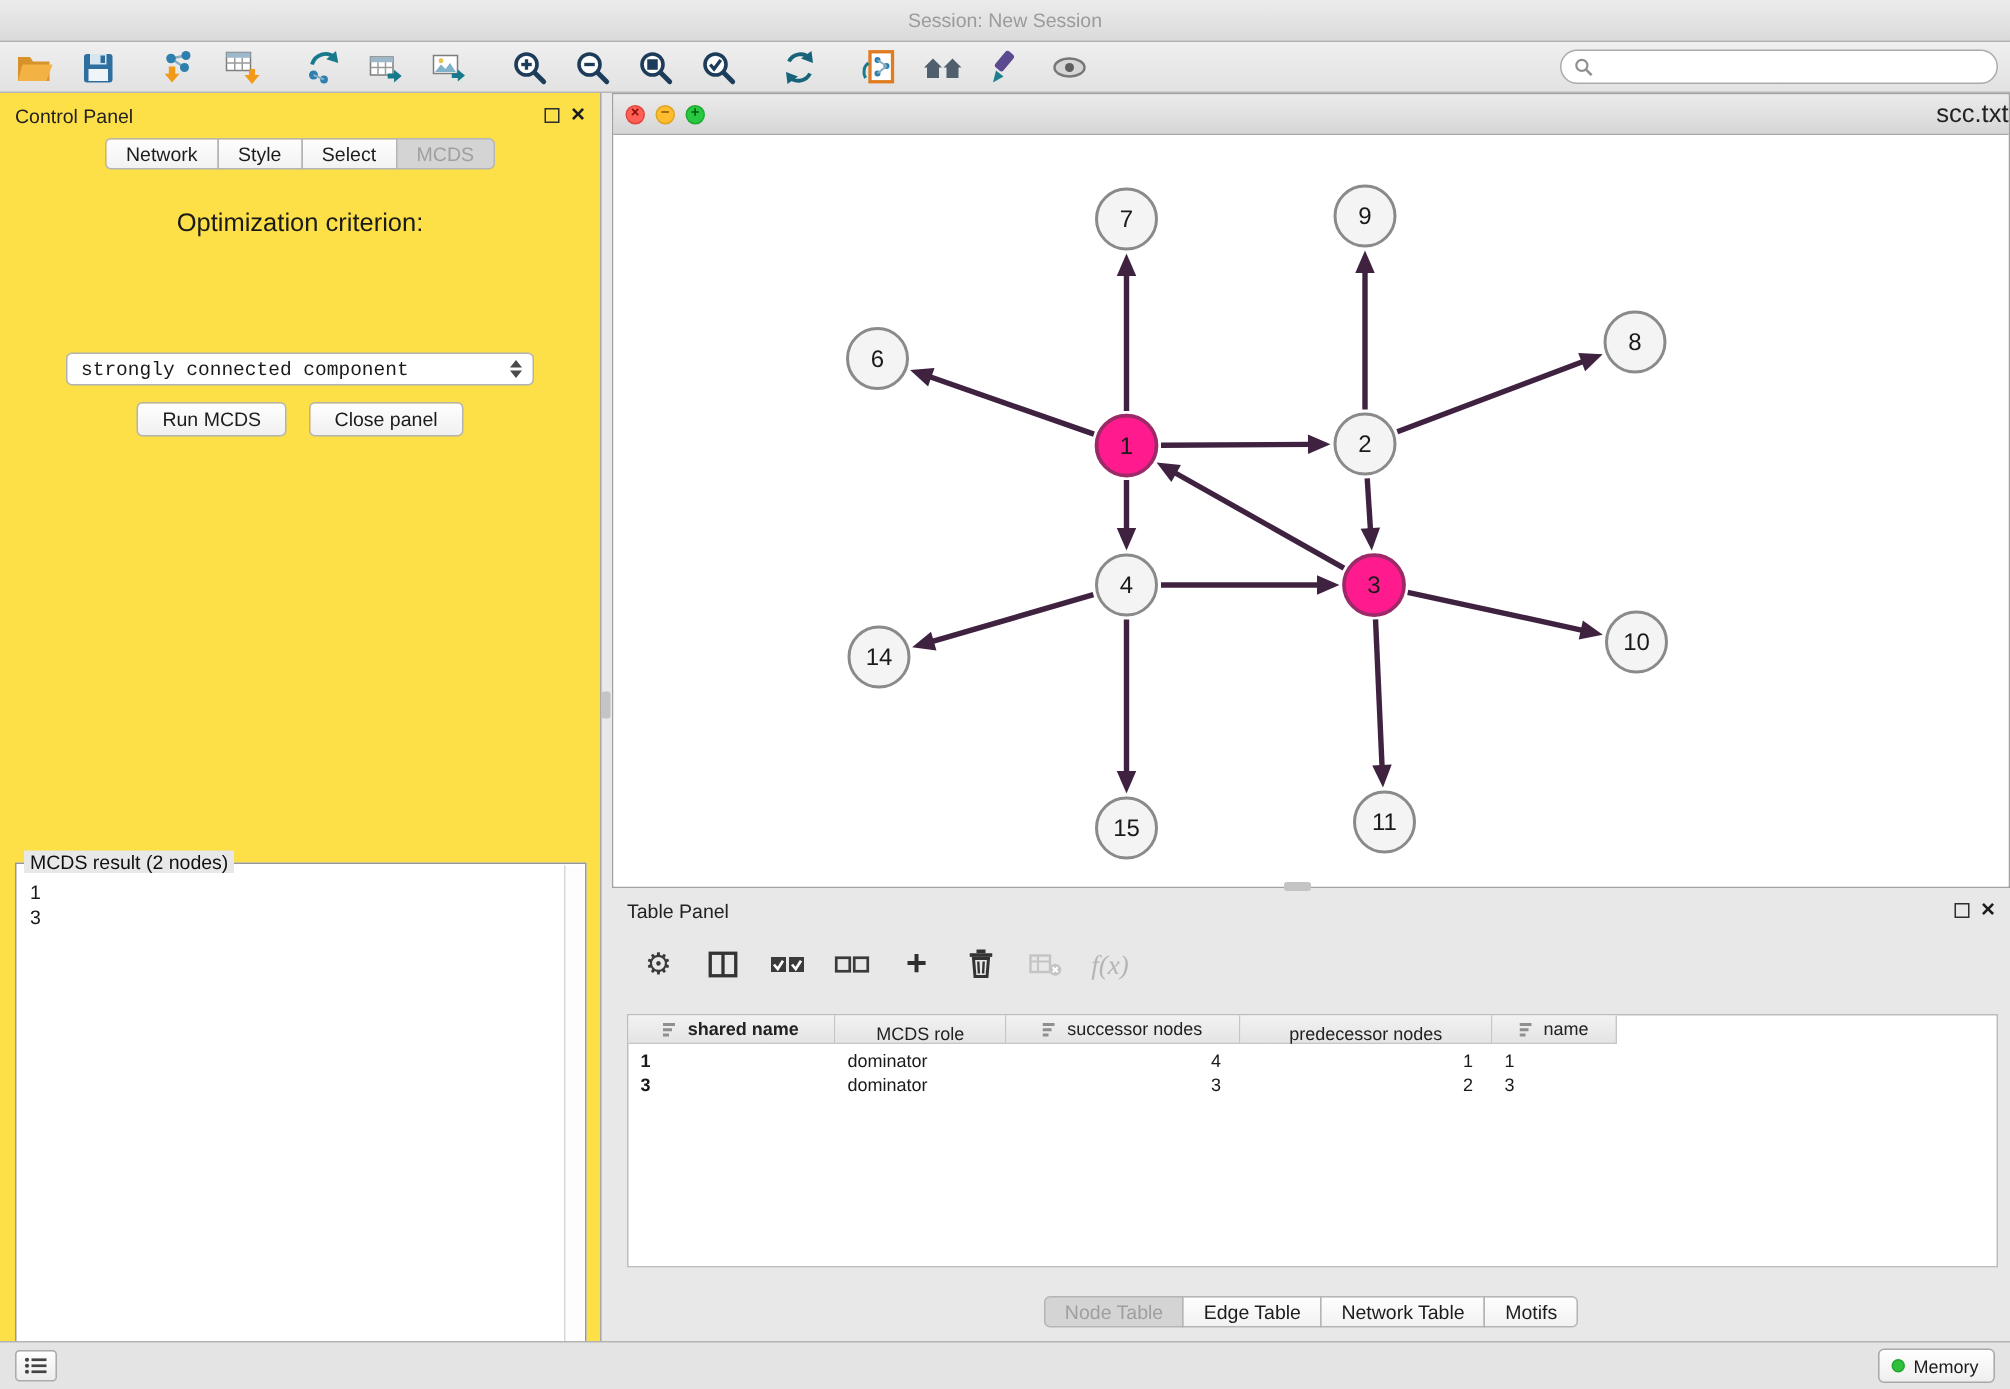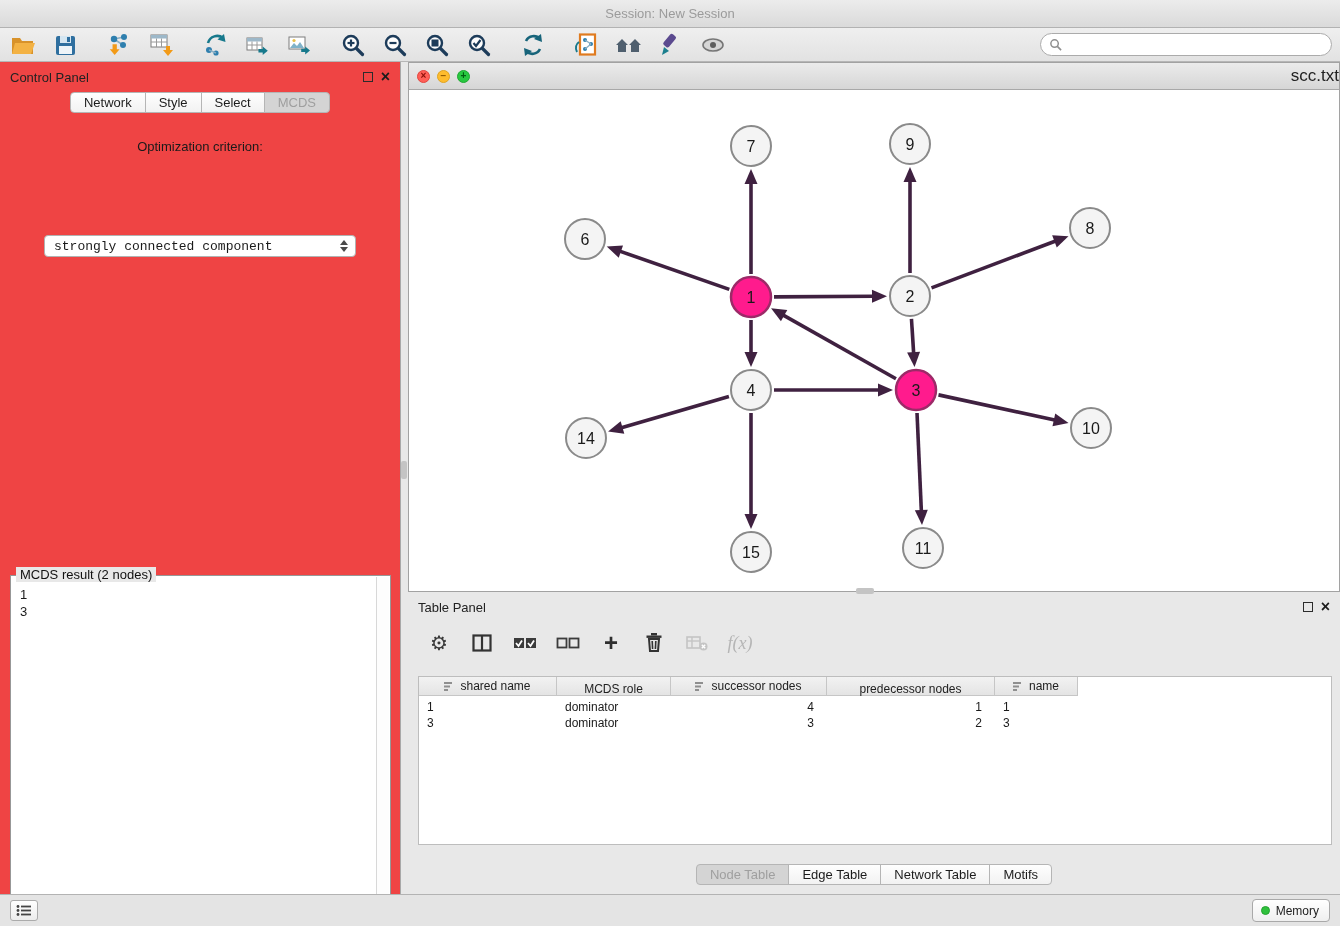--- a/index.html
+++ b/index.html
@@ -31,36 +31,36 @@
   .tbtn { width: 30px; height: 28px; display: flex; align-items: center; justify-content: center; cursor: default; }
   .search {
     margin-left: auto; width: 292px; height: 23px;
     background: #fff; border: 1px solid #ababab; border-radius: 12px;
     display: flex; align-items: center; padding: 0 8px; gap: 5px;
   }
   .search input { border: none; outline: none; flex: 1; font-size: 12px; background: transparent; }
   
   .control-panel {
     position: absolute; top: 62px; left: 0; width: 401px; height: 832px;
-    background: #ef4444; border-right: 1px solid #a8a8a8;
+    background: #fde047; border-right: 1px solid #a8a8a8;
   }
   .panel-head { height: 30px; display: flex; align-items: center; padding: 0 10px; }
   .panel-head .ph-title { font-size: 13px; color: #222; }
   .panel-btns { margin-left: auto; display: flex; align-items: center; gap: 8px; }
   .float-btn { width: 10px; height: 10px; border: 1.6px solid #2c2c2c; display: inline-block; }
   .close-btn { font-size: 16px; font-weight: bold; color: #1c1c1c; line-height: 12px; }
   .seg { display: flex; justify-content: center; }
   .seg .tab {
     border: 1px solid #b5b5b5; margin-left: -1px; padding: 2px 13px;
     font-size: 13px; background: linear-gradient(#fefefe,#f2f2f2); color: #1c1c1c; white-space: nowrap;
   }
   .seg .tab:first-child { border-radius: 4px 0 0 4px; margin-left: 0; }
   .seg .tab:last-child { border-radius: 0 4px 4px 0; }
   .seg .tab.active { background: #d4d4d4; color: #9f9f9f; }
-  .opt-label { text-align: center; margin-top: 26px; font-size: 13px; }
+  .opt-label { text-align: center; margin-top: 26px; font-size: 17px; }
   .dropdown {
     position: absolute; left: 44px; top: 96px; width: 312px; height: 22px;
     background: #fff; border: 1px solid #b2b2b2; border-radius: 4px;
     display: flex; align-items: center; padding-left: 9px; font-size: 13px; font-family: Liberation Mono, monospace;
   }
   .dd-stepper { margin-left: auto; width: 18px; display: flex; flex-direction: column; align-items: center; gap: 2px; padding-right: 4px; }
   .dd-stepper i { width: 0; height: 0; border-left: 4px solid transparent; border-right: 4px solid transparent; display: block; }
   .dd-up { border-bottom: 5px solid #4a4a4a; }
   .dd-down { border-top: 5px solid #4a4a4a; }
   .btn-row { position: absolute; top: 129px; left: 0; width: 100%; display: flex; justify-content: center; gap: 15px; }
@@ -103,21 +103,21 @@
   .gear { font-size: 20px; color: #3a3a3a; line-height: 1; }
   .plus-glyph { font-size: 24px; font-weight: bold; color: #2e2e2e; line-height: 1; }
   .data-table { position: absolute; left: 10px; top: 84px; right: 8px; height: 169px; background: #fff; border: 1px solid #bdbdbd; }
   .thead { display: flex; height: 19px; }
   .th {
     background: linear-gradient(#f2f2f2,#e4e4e4); border-right: 1px solid #c6c6c6; border-bottom: 1px solid #c6c6c6;
     display: flex; align-items: center; justify-content: center; gap: 5px; font-size: 12px; color: #222;
   }
   .trow { display: flex; height: 16px; font-size: 12px; align-items: center; }
   .td { overflow: hidden; white-space: nowrap; }
-  .c0 { width: 138px; } .c1 { width: 114px; flex-direction: column; } .c2 { width: 156px; } .c3 { width: 168px; flex-direction: column; } .c4 { width: 83px; }
+  .c0 { width: 138px; font-weight: bold; } .c1 { width: 114px; flex-direction: column; } .c2 { width: 156px; } .c3 { width: 168px; flex-direction: column; } .c4 { width: 83px; }
   .td.c0, .td.c1, .td.c4 { text-align: left; padding-left: 8px; }
   .td.c2, .td.c3 { text-align: right; padding-right: 13px; }
   .tp-tabs { position: absolute; left: 0; right: 0; top: 272px; display: flex; justify-content: center; }
   
   .statusbar {
     position: absolute; left: 0; top: 894px; width: 1340px; height: 32px;
     background: #e4e4e4; border-top: 1px solid #b3b3b3;
   }
   .sb-left {
     position: absolute; left: 10px; top: 5px; width: 28px; height: 21px;
@@ -304,20 +304,24 @@
     <span class="tab active">MCDS</span>
   </div>
   <div style="position:relative;height:700px;">
     <div class="opt-label">Optimization criterion:</div>
     <div class="dropdown">
       <span>strongly connected component</span>
       <span class="dd-stepper">
           <i class="dd-up"></i>
           <i class="dd-down"></i>
         </span>
+    </div>
+    <div class="btn-row">
+      <button class="pbtn">Run MCDS</button>
+      <button class="pbtn">Close panel</button>
     </div>
     <div class="result-box">
       <span class="result-legend">MCDS result (2 nodes)</span>
       <div class="result-lines">
         <div>1</div>
         <div>3</div>
       </div>
       <div class="result-scroll"></div>
     </div>
   </div>

